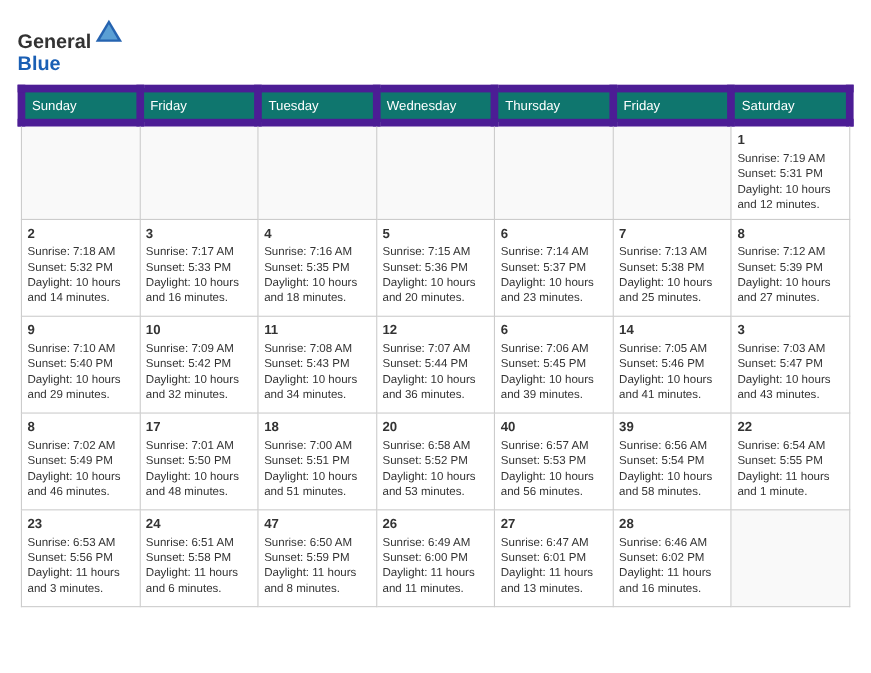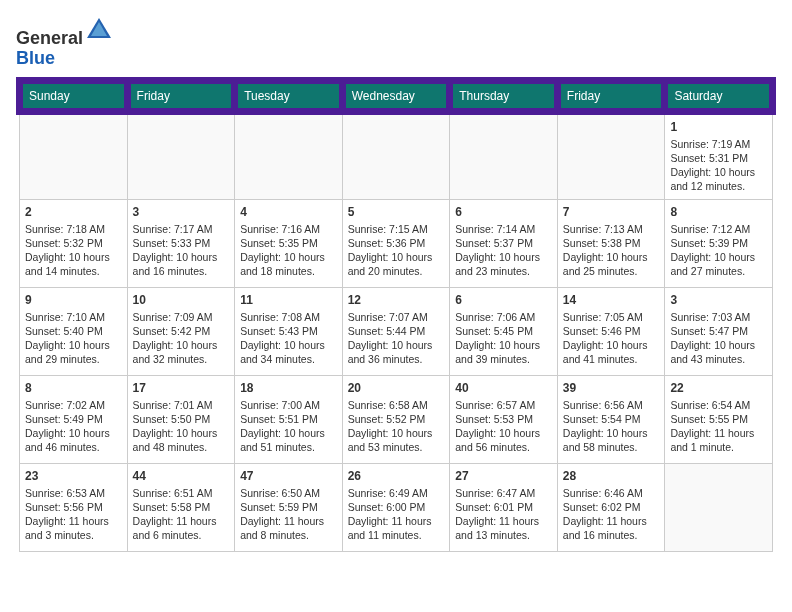--- a/index.html
+++ b/index.html
@@ -151,21 +151,21 @@
         <td><span class="day-num">8</span>Sunrise: 7:02 AM<br>Sunset: 5:49 PM<br>Daylight: 10 hours<br>and 46 minutes.<br></td>
         <td><span class="day-num">17</span>Sunrise: 7:01 AM<br>Sunset: 5:50 PM<br>Daylight: 10 hours<br>and 48 minutes.<br></td>
         <td><span class="day-num">18</span>Sunrise: 7:00 AM<br>Sunset: 5:51 PM<br>Daylight: 10 hours<br>and 51 minutes.<br></td>
         <td><span class="day-num">20</span>Sunrise: 6:58 AM<br>Sunset: 5:52 PM<br>Daylight: 10 hours<br>and 53 minutes.<br></td>
         <td><span class="day-num">40</span>Sunrise: 6:57 AM<br>Sunset: 5:53 PM<br>Daylight: 10 hours<br>and 56 minutes.<br></td>
         <td><span class="day-num">39</span>Sunrise: 6:56 AM<br>Sunset: 5:54 PM<br>Daylight: 10 hours<br>and 58 minutes.<br></td>
         <td><span class="day-num">22</span>Sunrise: 6:54 AM<br>Sunset: 5:55 PM<br>Daylight: 11 hours<br>and 1 minute.<br></td>
       </tr>
       <tr>
         <td><span class="day-num">23</span>Sunrise: 6:53 AM<br>Sunset: 5:56 PM<br>Daylight: 11 hours<br>and 3 minutes.<br></td>
-        <td><span class="day-num">44</span>Sunrise: 6:51 AM<br>Sunset: 5:58 PM<br>Daylight: 11 hours<br>and 6 minutes.<br></td>
+        <td><span class="day-num">24</span>Sunrise: 6:51 AM<br>Sunset: 5:58 PM<br>Daylight: 11 hours<br>and 6 minutes.<br></td>
         <td><span class="day-num">47</span>Sunrise: 6:50 AM<br>Sunset: 5:59 PM<br>Daylight: 11 hours<br>and 8 minutes.<br></td>
         <td><span class="day-num">26</span>Sunrise: 6:49 AM<br>Sunset: 6:00 PM<br>Daylight: 11 hours<br>and 11 minutes.<br></td>
         <td><span class="day-num">27</span>Sunrise: 6:47 AM<br>Sunset: 6:01 PM<br>Daylight: 11 hours<br>and 13 minutes.<br></td>
         <td><span class="day-num">28</span>Sunrise: 6:46 AM<br>Sunset: 6:02 PM<br>Daylight: 11 hours<br>and 16 minutes.<br></td>
         <td class="empty"></td>
       </tr>
     </tbody>
 </table>
 
 </body></html>

